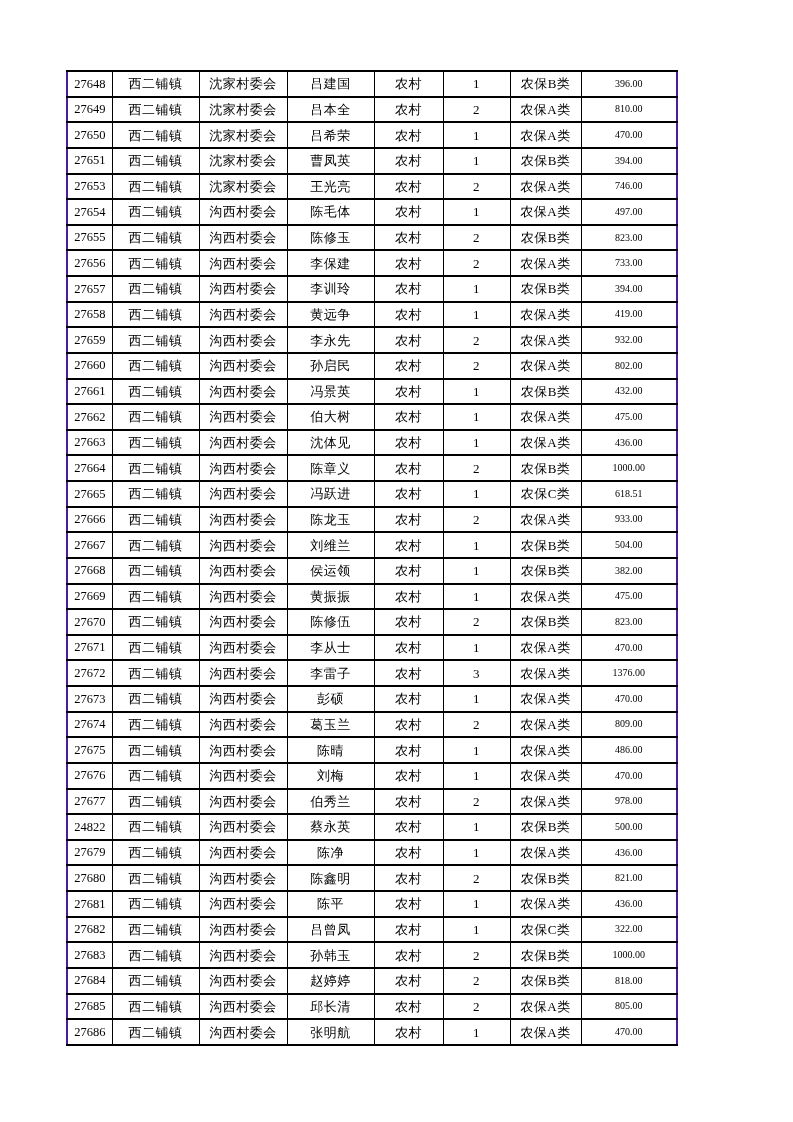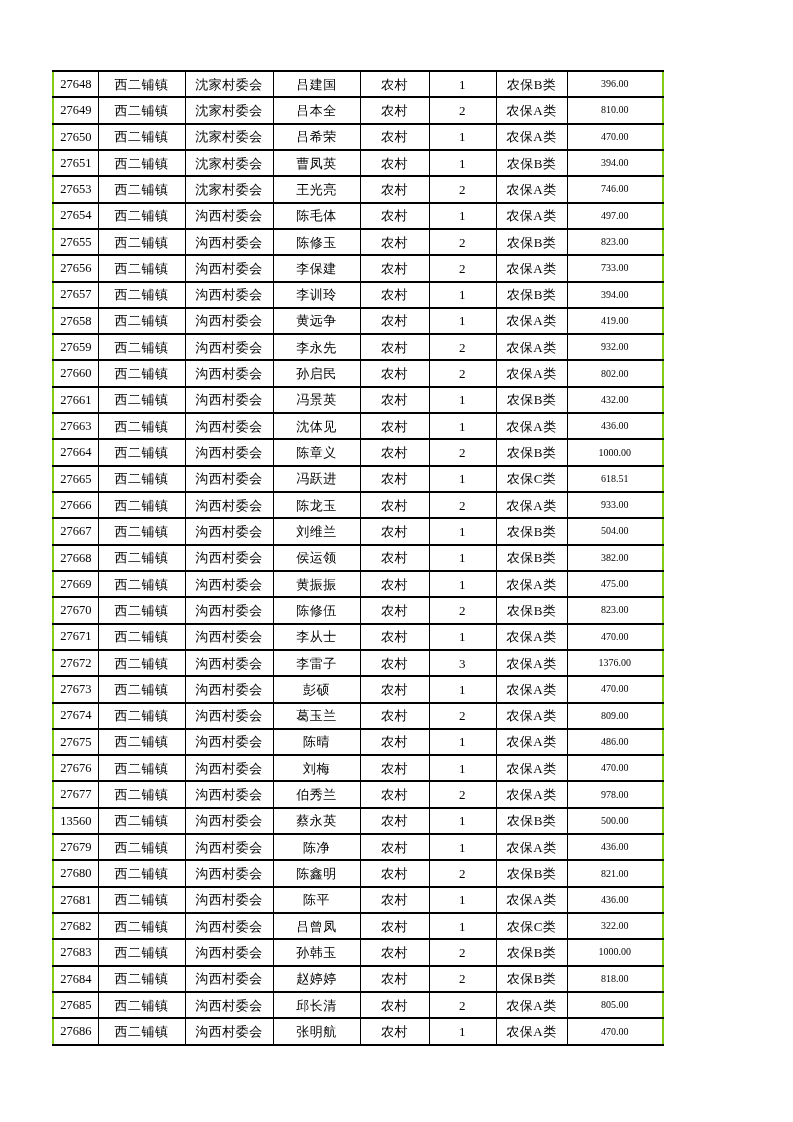--- a/index.html
+++ b/index.html
@@ -16,27 +16,27 @@
   .page {
     position: absolute;
     left: 0; top: 0;
     width: 793px;
     height: 1122px;
     background: #ffffff;
     overflow: hidden;
   }
   table.roster {
     position: absolute;
-    left: 52px;
+    left: 66px;
     top: 70px;
     width: 610px;
     height: 976px;
     border-collapse: collapse;
     table-layout: fixed;
-    border: 2px solid #84cc16;
+    border: 2px solid #4c1d95;
   }
   table.roster td {
     border: 1px solid #000000;
     border-top-width: 2px;
     border-bottom-width: 2px;
     text-align: center;
     vertical-align: middle;
     font-size: 13px;
     line-height: 1;
     color: #000000;
@@ -194,20 +194,30 @@
           <td class="c-id">27661</td>
           <td class="c-town">西二铺镇</td>
           <td class="c-village">沟西村委会</td>
           <td class="c-name">冯景英</td>
           <td class="c-type">农村</td>
           <td class="c-count">1</td>
           <td class="c-category">农保B类</td>
           <td class="c-amount">432.00</td>
         </tr>
         <tr>
+          <td class="c-id">27662</td>
+          <td class="c-town">西二铺镇</td>
+          <td class="c-village">沟西村委会</td>
+          <td class="c-name">伯大树</td>
+          <td class="c-type">农村</td>
+          <td class="c-count">1</td>
+          <td class="c-category">农保A类</td>
+          <td class="c-amount">475.00</td>
+        </tr>
+        <tr>
           <td class="c-id">27663</td>
           <td class="c-town">西二铺镇</td>
           <td class="c-village">沟西村委会</td>
           <td class="c-name">沈体见</td>
           <td class="c-type">农村</td>
           <td class="c-count">1</td>
           <td class="c-category">农保A类</td>
           <td class="c-amount">436.00</td>
         </tr>
         <tr>
@@ -344,21 +354,21 @@
           <td class="c-id">27677</td>
           <td class="c-town">西二铺镇</td>
           <td class="c-village">沟西村委会</td>
           <td class="c-name">伯秀兰</td>
           <td class="c-type">农村</td>
           <td class="c-count">2</td>
           <td class="c-category">农保A类</td>
           <td class="c-amount">978.00</td>
         </tr>
         <tr>
-          <td class="c-id">13560</td>
+          <td class="c-id">24822</td>
           <td class="c-town">西二铺镇</td>
           <td class="c-village">沟西村委会</td>
           <td class="c-name">蔡永英</td>
           <td class="c-type">农村</td>
           <td class="c-count">1</td>
           <td class="c-category">农保B类</td>
           <td class="c-amount">500.00</td>
         </tr>
         <tr>
           <td class="c-id">27679</td>

